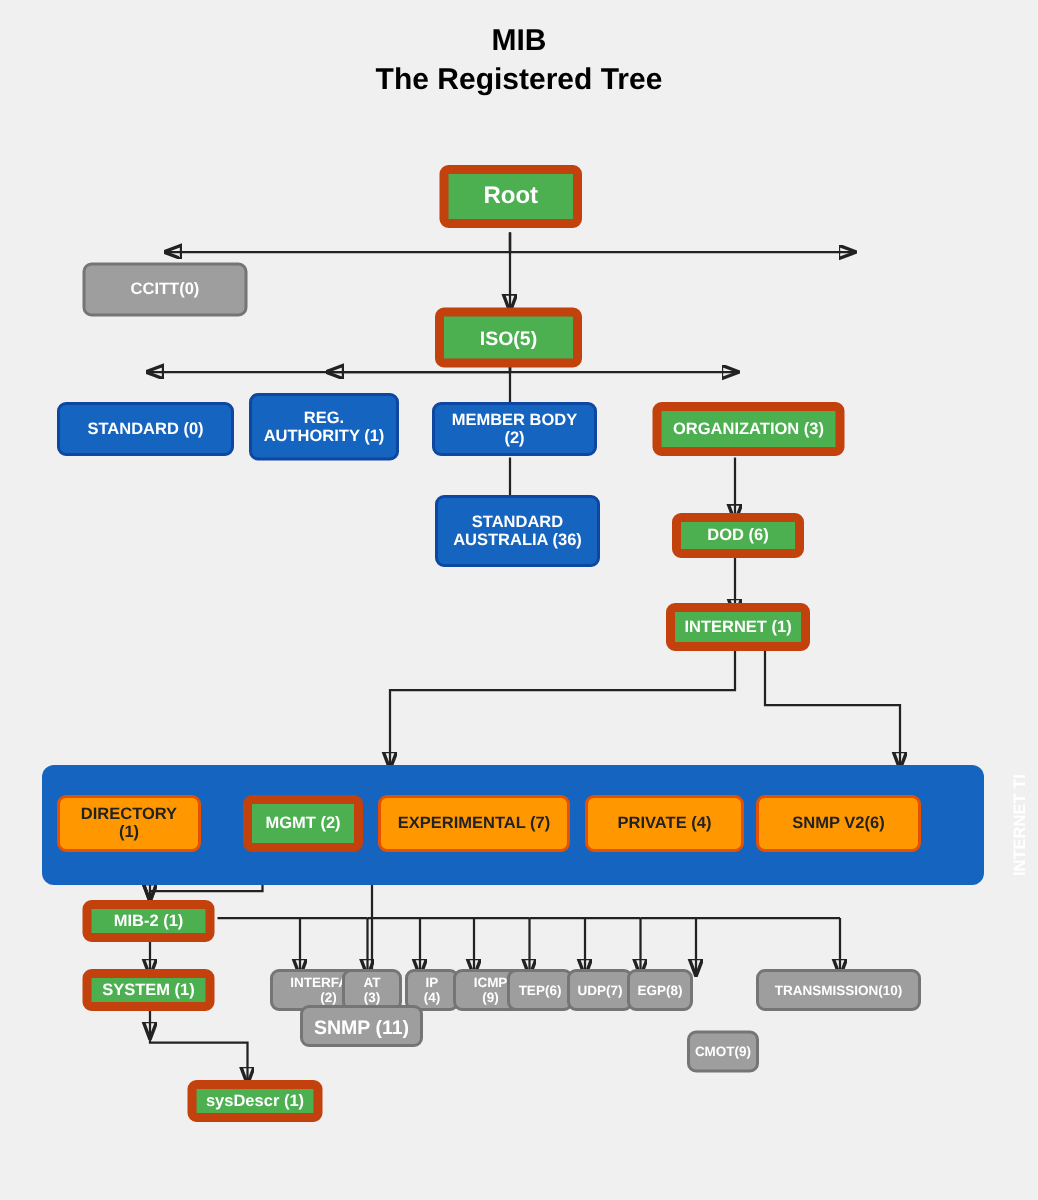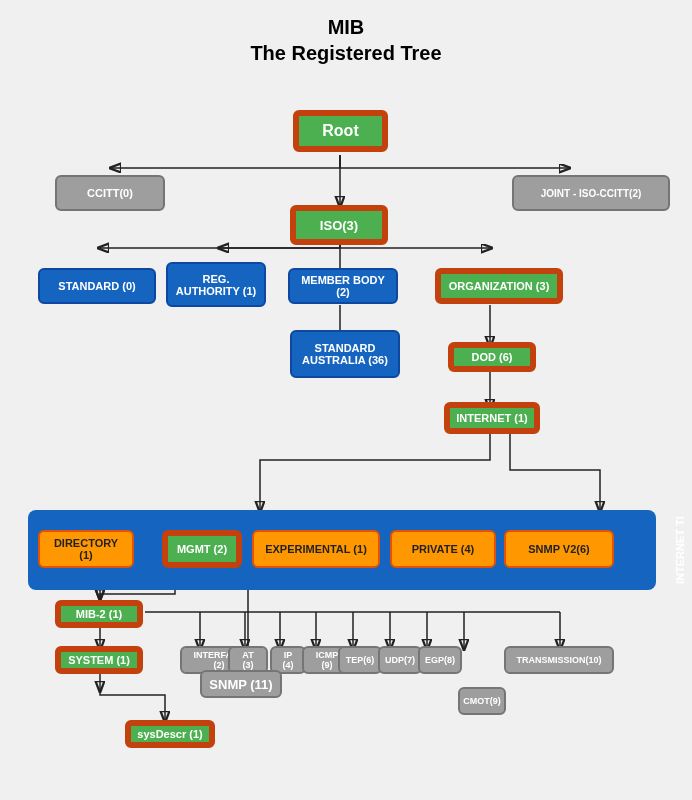--- a/index.html
+++ b/index.html
@@ -176,26 +176,23 @@
 
   <div class="node node-green" style="left:293px; top:110px; width:95px; height:42px; font-size:16px;">
     <span>Root</span>
   </div>
 
   <div class="node node-gray" style="left:55px; top:175px; width:110px; height:36px;">
     <span>CCITT(0)</span>
   </div>
 
   <div class="node node-green" style="left:290px; top:205px; width:98px; height:40px; font-size:13px;">
-    <span>ISO(3)</span>
-  </div>
-
-  <div class="node node-gray" style="left:512px; top:175px; width:158px; height:36px; font-size:10px;">
-    <span>JOINT - ISO-CCITT(2)</span>
-  </div>
+    <span>ISO(5)</span>
+  </div>
+
 
   <div class="node node-blue" style="left:38px; top:268px; width:118px; height:36px;">
     <span>STANDARD (0)</span>
   </div>
 
   <div class="node node-blue" style="left:166px; top:262px; width:100px; height:45px;">
     <span>REG. AUTHORITY (1)</span>
   </div>
 
   <div class="node node-blue" style="left:288px; top:268px; width:110px; height:36px;">
@@ -227,21 +224,21 @@
 
   <div class="node node-orange" style="left:38px; top:530px; width:96px; height:38px;">
     <span>DIRECTORY (1)</span>
   </div>
 
   <div class="node node-green" style="left:162px; top:530px; width:80px; height:38px;">
     <span>MGMT (2)</span>
   </div>
 
   <div class="node node-orange" style="left:252px; top:530px; width:128px; height:38px;">
-    <span>EXPERIMENTAL (1)</span>
+    <span>EXPERIMENTAL (7)</span>
   </div>
 
   <div class="node node-orange" style="left:390px; top:530px; width:106px; height:38px;">
     <span>PRIVATE (4)</span>
   </div>
 
   <div class="node node-orange" style="left:504px; top:530px; width:110px; height:38px;">
     <span>SNMP V2(6)</span>
   </div>
 

